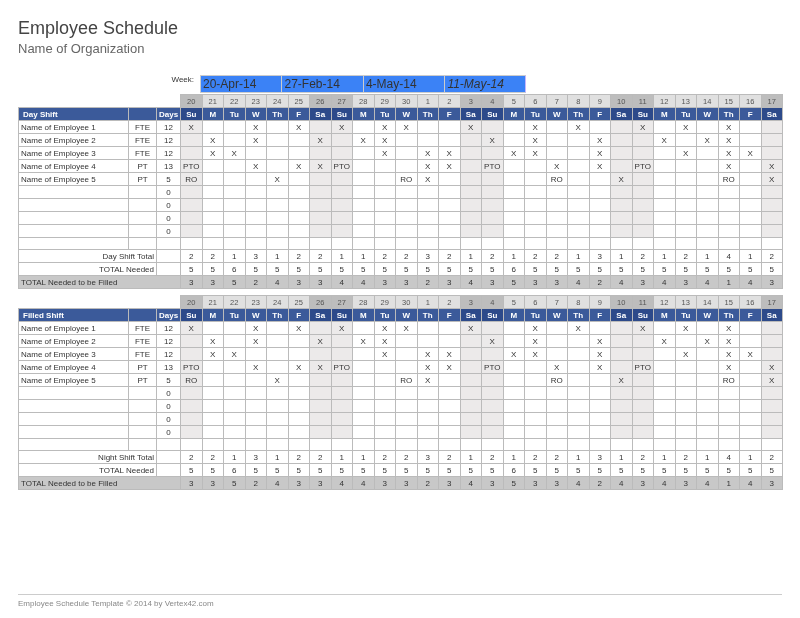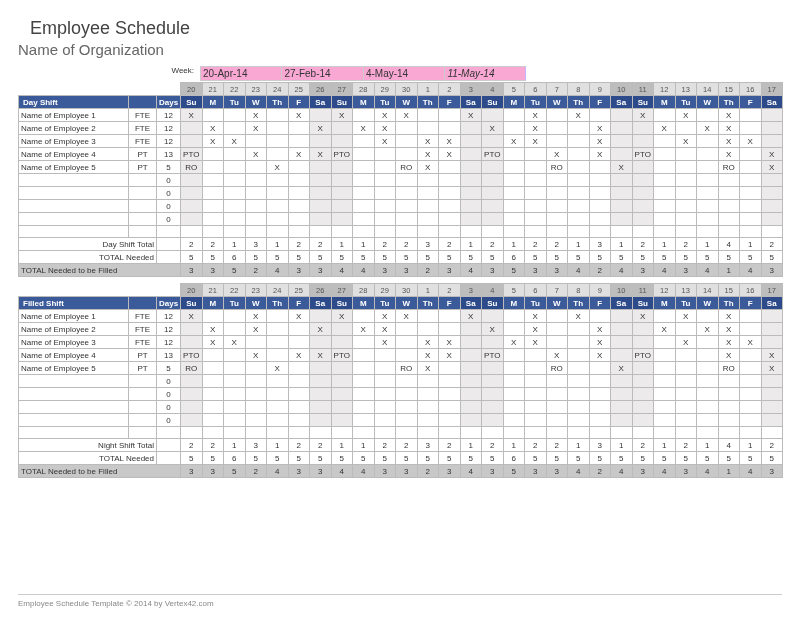--- a/index.html
+++ b/index.html
@@ -1,22 +1,22 @@
 <!DOCTYPE html>
 <html><head>
 <meta charset="utf-8">
 <style>
 * { margin:0; padding:0; box-sizing:border-box; }
 body { font-family: Arial, sans-serif; background:#fff; width:800px; height:618px; padding:18px 18px 0 18px; color:#333; }
-.title { font-size:18px; color:#444; font-weight:400; margin-bottom:2px;margin-left:12px; }
-.subtitle { font-size:15px; color:#666; margin-bottom:8px; }
+.title { font-size:18px; color:#444; font-weight:400; margin-bottom:2px; }
+.subtitle { font-size:13px; color:#666; margin-bottom:19px; }
 .week-row { display:flex; align-items:flex-start; font-size:8px; margin-bottom:1px; }
 .week-label { width:182px; text-align:right; padding-right:6px; color:#333; }
 .week-dates { display:flex; flex:1; }
-.week-date { width:14%; font-size:10px; color:#333; border:1px solid #ccc; border-right:none; padding:1px 2px; background:#f9a8d4; }
+.week-date { width:14%; font-size:12px; color:#333; border:1px solid #ccc; border-right:none; padding:1px 2px; background:#3b82f6; }
 .week-date:last-child { border-right:1px solid #c4b5fd;font-style:italic; }
 
 table { border-collapse:collapse; width:764px; font-size:8px; table-layout:fixed; }
 td { border:1px solid #bbb; height:13px; padding:0 2px; overflow:hidden; white-space:nowrap; text-align:center; vertical-align:middle; }
 .name-col { width:110px; text-align:left; }
 .type-col { width:28px; text-align:center; }
 .days-col { width:24px; text-align:center; }
 .date-num-row td { background:#e0e0e0; color:#555; font-size:7.5px; }
 .date-num-row td.weekend-d { background:#bdbdbd; }
 .dow-row td { background:#3b5a9a; color:#fff; font-weight:bold; font-size:8px; }

